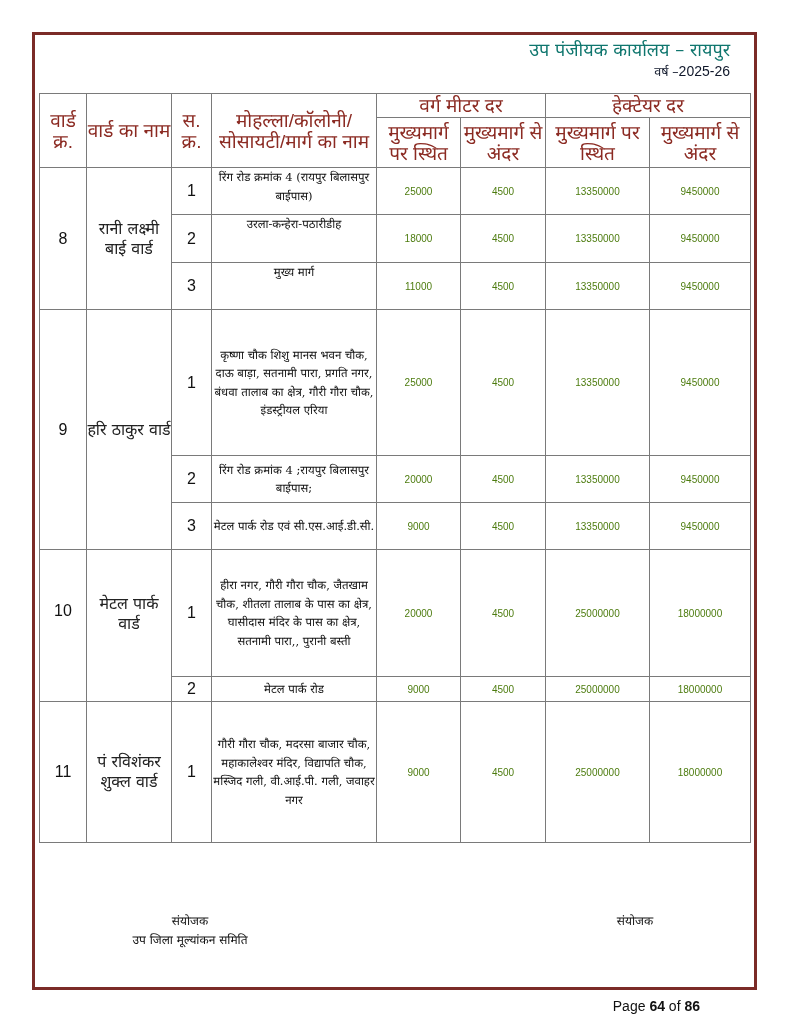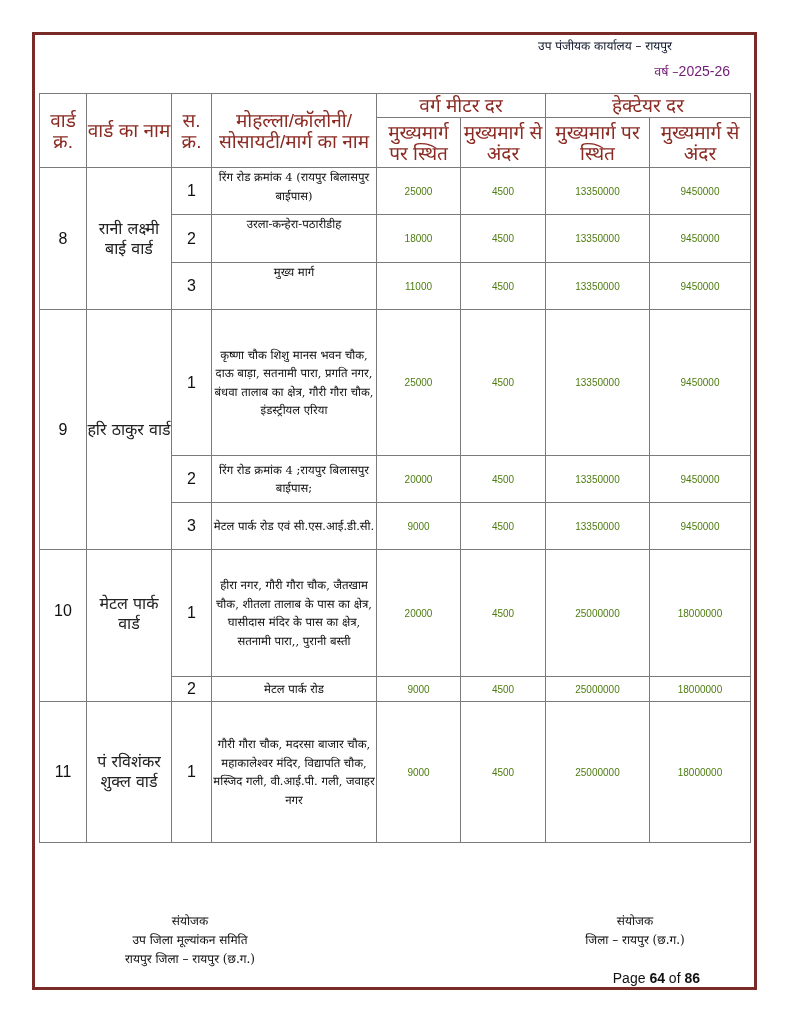--- a/index.html
+++ b/index.html
@@ -1,32 +1,32 @@
 <!DOCTYPE html>
 <html><head>
 <meta charset="utf-8">
 <style>
   html, body { margin:0; padding:0; background:#ffffff; }
   body { width:791px; height:1024px; position:relative; overflow:hidden; font-family:"DejaVu Sans", sans-serif; }
   .page-border { position:absolute; left:32px; top:32px; width:719px; height:952px; border:3.5px solid #7b2b27; box-sizing:content-box; }
-  .office { position:absolute; left:480px; top:37px; width:250px; text-align:center; font-family:"DejaVu Serif", serif; font-size:12px; color:#0f172a; }
-  .year { position:absolute; left:560px; top:63px; width:170px; text-align:right; font-family:"DejaVu Serif", serif; font-size:12.5px; color:#701a75; }
+  .office { position:absolute; left:480px; top:37px; width:250px; text-align:right; font-family:"DejaVu Serif", serif; font-size:18px; color:#0f766e; }
+  .year { position:absolute; left:560px; top:63px; width:170px; text-align:right; font-family:"DejaVu Serif", serif; font-size:12.5px; color:#0f172a; }
   .year .num { font-family:"Liberation Sans", sans-serif; font-size:14px; }
   table.rates { position:absolute; left:39px; top:93px; border-collapse:collapse; table-layout:fixed; width:711px; }
   table.rates td, table.rates th { border:1px solid #7a7a7a; padding:0; text-align:center; vertical-align:middle; }
   th { font-weight:normal; color:#8b2a22; font-family:Liberation Sans, sans-serif; font-size:19px; line-height:21px; }
   td.num { font-family:"Liberation Sans", sans-serif; font-size:10px; color:#4d7c0f; }
   td.ward-no { font-family:"Liberation Sans", sans-serif; font-size:16px; color:#111; }
   td.ward-name { font-family:"DejaVu Sans", sans-serif; font-size:16px; color:#222; line-height:20px; }
   td.sr { font-family:"Liberation Sans", sans-serif; font-size:16px; color:#111; }
   td.loc { font-family:"DejaVu Serif", serif; font-size:11.5px; color:#111; line-height:18.5px; padding:0 4px; }
   td.loc.top { vertical-align:top;margin-top:19px; }
   .footer-left { position:absolute; left:80px; top:912px; width:220px; text-align:center; font-family:"DejaVu Serif", serif; font-size:12px; color:#111; line-height:19px; }
   .footer-right { position:absolute; left:530px; top:912px; width:210px; text-align:center; font-family:"DejaVu Serif", serif; font-size:12px; color:#111; line-height:19px; }
-  .page-num { position:absolute; left:560px; top:970px; width:140px; text-align:right; font-family:"Liberation Sans", sans-serif; font-size:14px; color:#111; }
+  .page-num { position:absolute; left:560px; top:998px; width:140px; text-align:right; font-family:"Liberation Sans", sans-serif; font-size:14px; color:#111; }
   .page-num b { font-weight:bold; }
 </style>
 </head>
 <body>
 
 <div class="page-border"></div>
 
 <div class="office">उप पंजीयक कार्यालय – रायपुर</div>
 <div class="year"><span>वर्ष –</span><span class="num">2025-26</span></div>
 
@@ -141,21 +141,19 @@
       <td class="num">4500</td>
       <td class="num">25000000</td>
       <td class="num">18000000</td>
     </tr>
   </tbody>
 </table>
 
 <div class="footer-left">
   <div>संयोजक</div>
   <div>उप जिला मूल्यांकन समिति</div>
-  <div>रायपुर जिला – रायपुर (छ.ग.)</div>
 </div>
 
 <div class="footer-right">
   <div>संयोजक</div>
-  <div>जिला – रायपुर (छ.ग.)</div>
 </div>
 
 <div class="page-num"><span>Page </span><b>64</b><span> of </span><b>86</b></div>
 
 </body></html>

